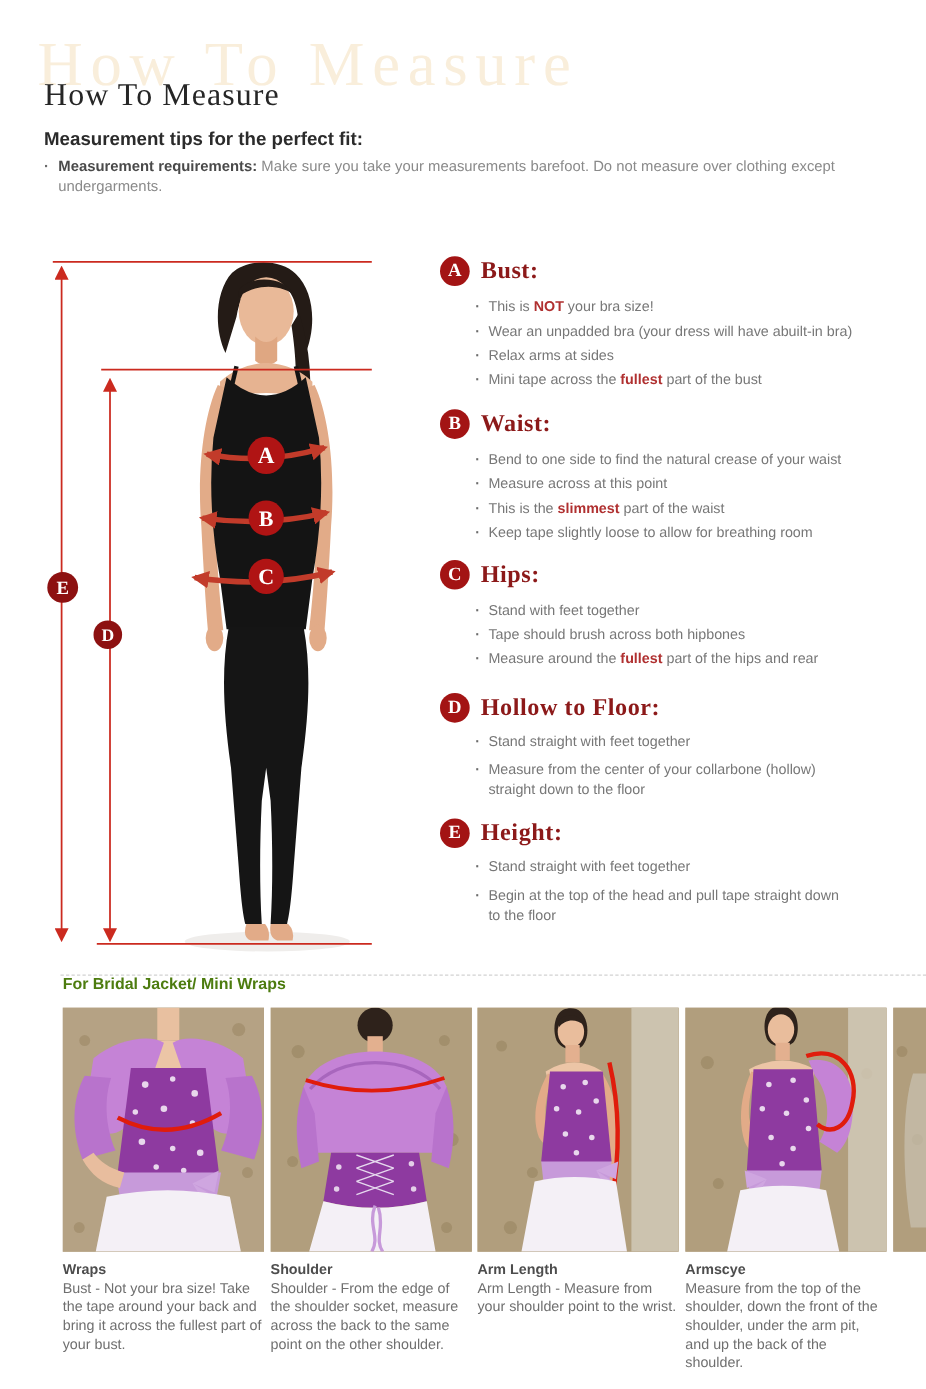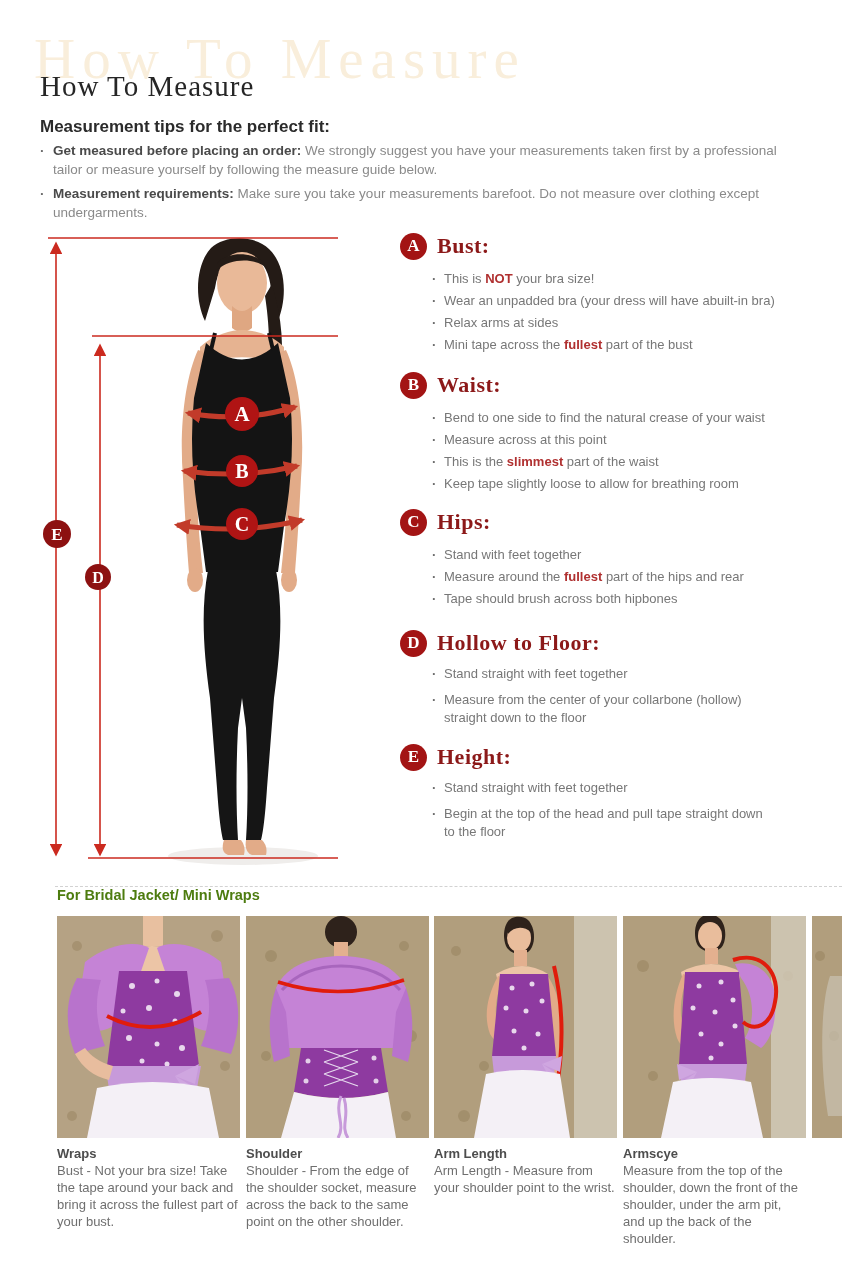--- a/index.html
+++ b/index.html
@@ -51,21 +51,20 @@
 </head>
 <body>
 
 <div class="page">
 
   <div class="watermark">How To Measure</div>
   <h1 class="h1">How To Measure</h1>
   <h2 class="tips-h">Measurement tips for the perfect fit:</h2>
 
   <ul class="tips-list">
-    <li><span class="lead">Get measured before placing an order:</span><span> We strongly suggest you have your measurements taken first by a professional tailor or measure yourself by following the measure guide below.</span></li>
     <li><span class="lead">Measurement requirements:</span><span> Make sure you take your measurements barefoot. Do not measure over clothing except undergarments.</span></li>
   </ul>
 
   <div class="figure">
     <svg width="345" height="662" viewBox="0 0 345 662">
       <defs>
         <marker id="arrBig" viewBox="0 0 10 10" refX="8" refY="5" markerWidth="3.2" markerHeight="3.2" orient="auto-start-reverse">
           <path d="M0,0 L10,5 L0,10 z" fill="#c23b2a"></path>
         </marker>
         <marker id="arrThin" viewBox="0 0 10 10" refX="8" refY="5" markerWidth="8" markerHeight="8" orient="auto-start-reverse">
@@ -159,22 +158,22 @@
 
   <section class="sec sec-c">
     <div class="sec-head">
       <span class="badge">
           <span>C</span>
         </span>
       <h3 class="sec-title">Hips:</h3>
     </div>
     <ul class="sec-list">
         <li><span>Stand with feet together</span></li>
+        <li><span>Tape should brush across both hipbones</span></li>
         <li><span>Measure around the </span><span class="hl">fullest</span><span> part of the hips and rear</span></li>
-        <li><span>Tape should brush across both hipbones</span></li>
       </ul>
   </section>
 
   <section class="sec sec-d">
     <div class="sec-head">
       <span class="badge">
           <span>D</span>
         </span>
       <h3 class="sec-title">Hollow to Floor:</h3>
     </div>

